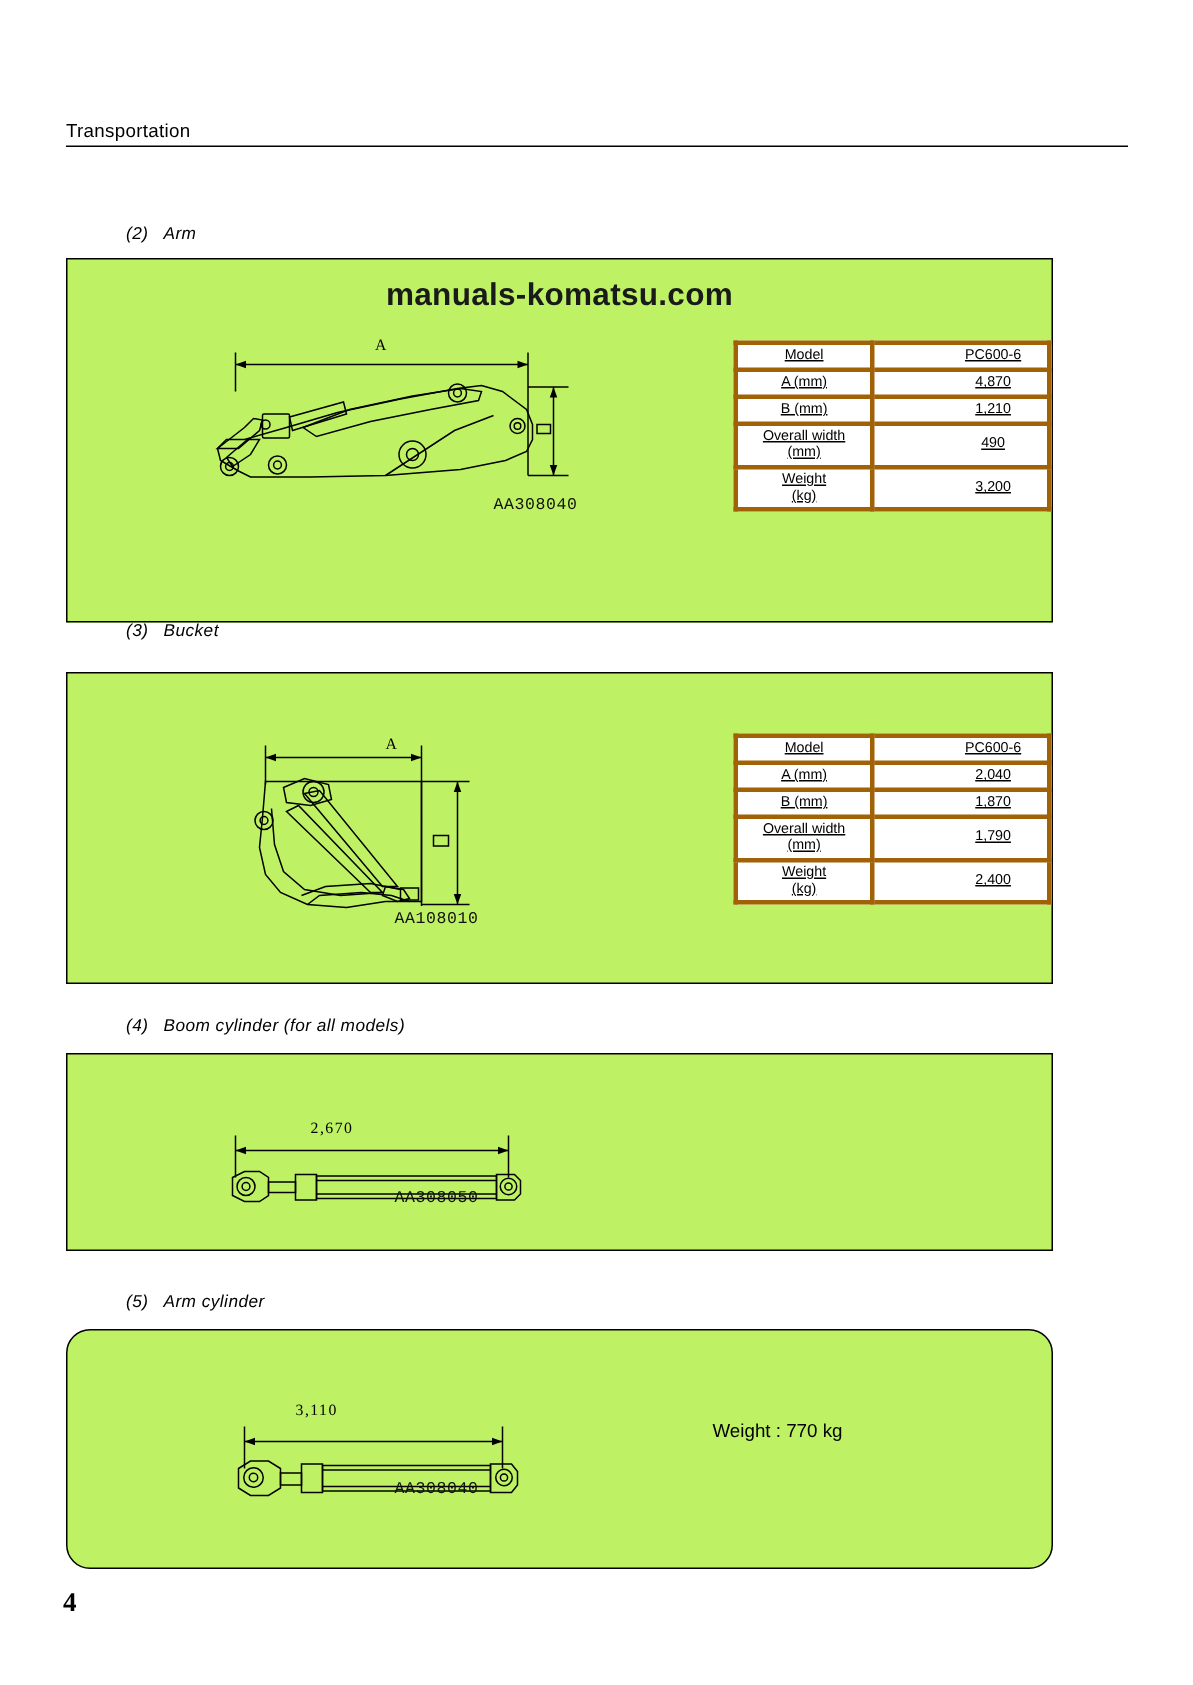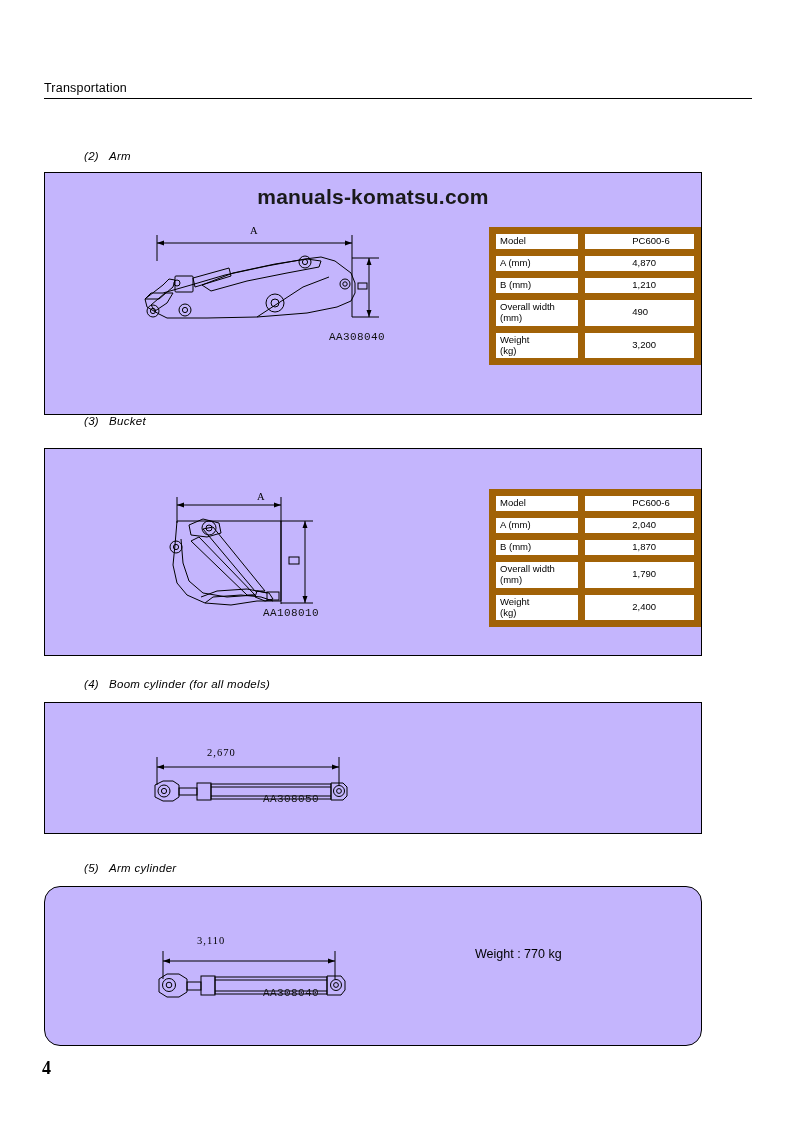--- a/index.html
+++ b/index.html
@@ -43,21 +43,21 @@
     white-space: nowrap;
     font-style: italic;
   }
   .sec-caption .num { margin-right: 10px; }
 
   
   .box {
     position: absolute;
     border: 1.4px solid #000;
     box-sizing: border-box;
-    background: #c4b5fd;
+    background: #bef264;
   }
 
   
   .watermark {
     position: absolute;
     left: 0; right: 0;
     top: 12px;
     text-align: center;
     font-size: 21px;
     font-weight: 700;
@@ -67,24 +67,26 @@
   }
 
   
   .spec-table {
     position: absolute;
     border-collapse: collapse;
     font-size: 9.5px;
     background: #fff;
   }
   .spec-table td {
-    border: 7px solid #a16207;
+    border: 3px solid #a16207;
+    text-align: center;
     padding: 2px 4px;
     line-height: 1.15;
     white-space: nowrap;
+    text-decoration: underline;
   }
   .spec-table td.label { width: 86px; }
   .spec-table td.value { width: 70px; padding-left: 47px; }
   .spec-table tr.head td { font-weight: 400; }
 
   
   .weight-block {
     position: absolute;
     font-size: 12.5px;
     line-height: 1.55;

